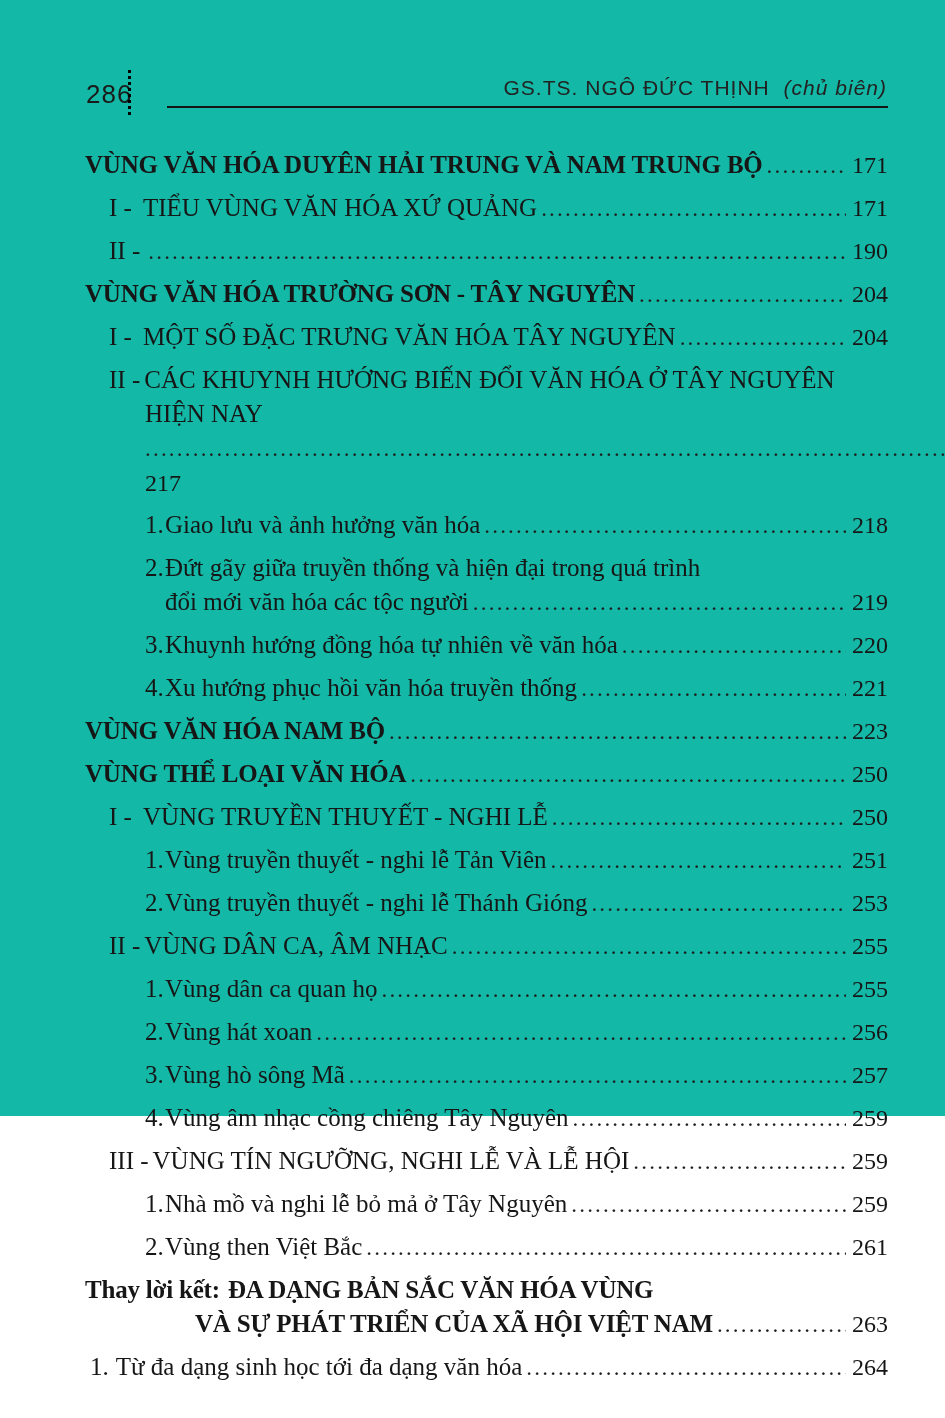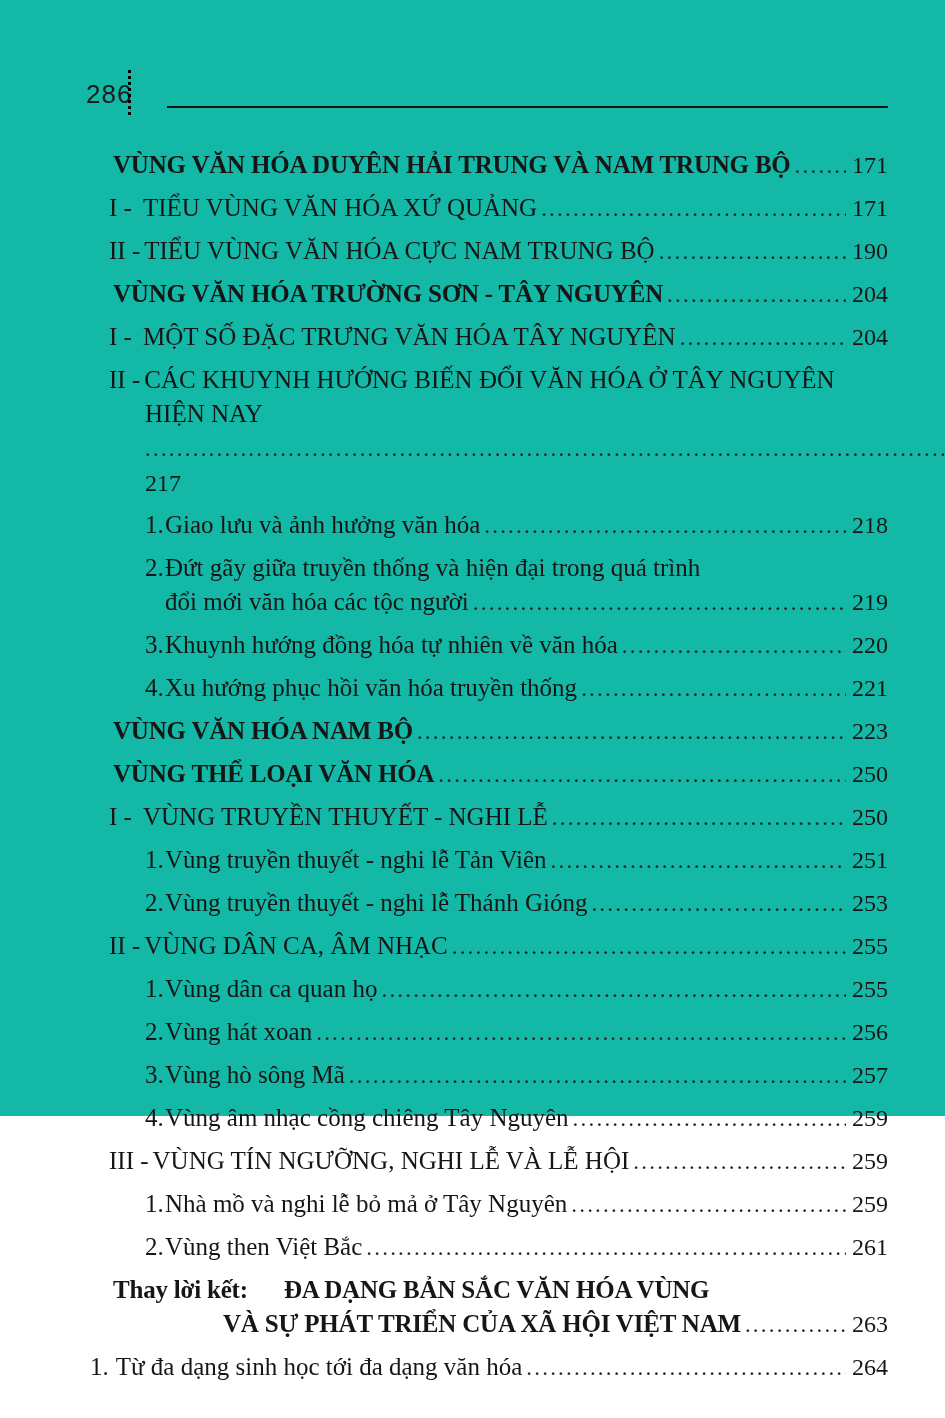--- a/index.html
+++ b/index.html
@@ -44,21 +44,21 @@
 
   .dots { flex: 1 1 auto; min-width: 10px; overflow: hidden; white-space: nowrap;
           margin: 0 5px 0 4px; }
   .dots::after {
     content: "......................................................................................................................................................................";
     letter-spacing: 2.2px; font-size: 23px; color: #1c1c1c;
   }
   .page-num { font-size: 24px; margin-left: 1px; }
 
   .chapter { margin-top: 6px; }
-  .chapter .title, .chapter .prefix { font-weight: 700; letter-spacing: -0.2px; margin-left: 28px; }
+  .chapter .title, .chapter .prefix { font-weight: 700; letter-spacing: -0.2px; }
 
   .section { margin-left: 24px; }
   .section .prefix { display: inline-block; min-width: 30px; margin-right: 4px; }
   .cont-section { padding-left: 32px; flex-direction: column; }
 
   .item { margin-left: 60px; }
   .item .prefix { display: inline-block; min-width: 20px; margin-right: 0; }
   .cont-item { padding-left: 20px; justify-content: center; }
 
   .final .prefix { margin-right: 8px; min-width: 0; text-align: center; }
@@ -67,20 +67,24 @@
   .item0 { margin-left: 5px; }
   .item0 .prefix { margin-right: 7px; }
 </style>
 </head>
 <body>
 
 <div class="page">
 
   <span class="folio">286</span>
   <span class="folio-rule"></span>
+  <div class="running-title">
+    <span>GS.TS. NGÔ ĐỨC THỊNH</span>
+    <span class="role">(chủ biên)</span>
+  </div>
   <div class="header-rule"></div>
 
   <main class="toc">
 
     <div class="entry chapter">
       <div class="line">
         <span class="title">VÙNG VĂN HÓA DUYÊN HẢI TRUNG VÀ NAM TRUNG BỘ</span>
         <span class="dots"></span>
         <span class="page-num">171</span>
       </div>
@@ -91,21 +95,20 @@
         <span class="prefix">I -</span>
         <span class="title">TIỂU VÙNG VĂN HÓA XỨ QUẢNG</span>
         <span class="dots"></span>
         <span class="page-num">171</span>
       </div>
     </div>
 
     <div class="entry section">
       <div class="line">
         <span class="prefix">II -</span>
-        <span class="title">TIỂU VÙNG VĂN HÓA CỰC NAM TRUNG BỘ</span>
         <span class="dots"></span>
         <span class="page-num">190</span>
       </div>
     </div>
 
     <div class="entry chapter">
       <div class="line">
         <span class="title">VÙNG VĂN HÓA TRƯỜNG SƠN - TÂY NGUYÊN</span>
         <span class="dots"></span>
         <span class="page-num">204</span>

